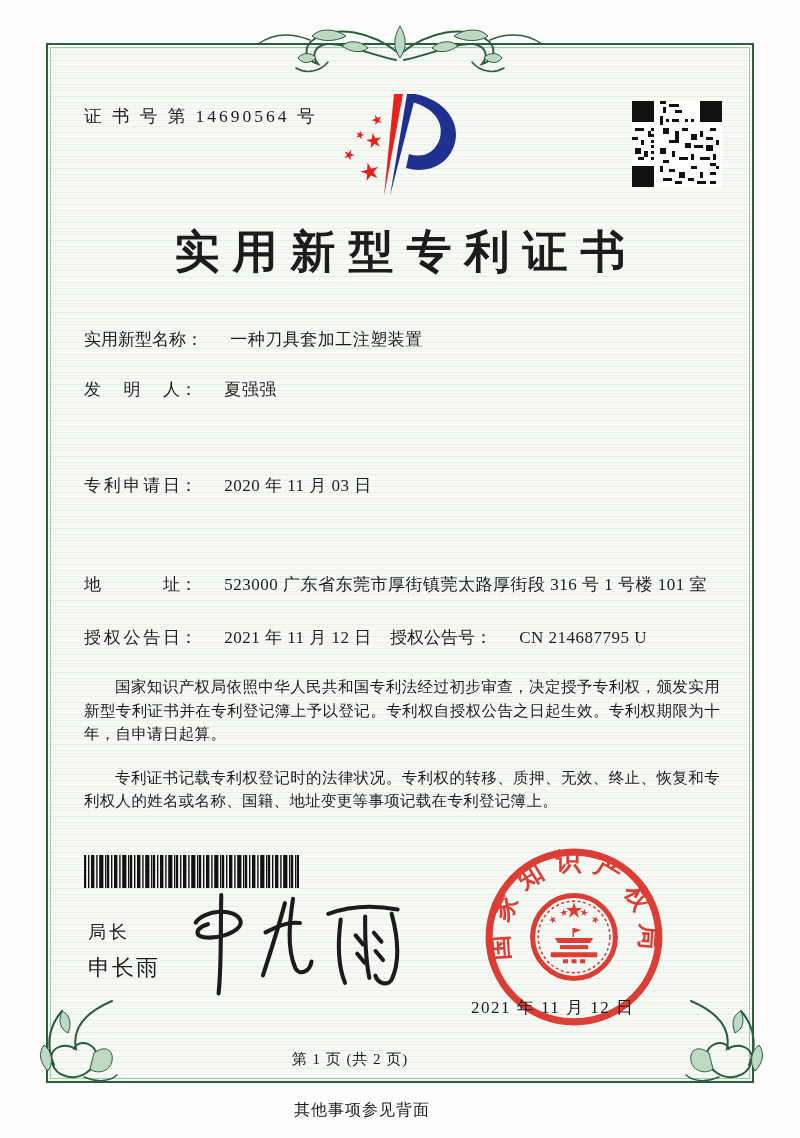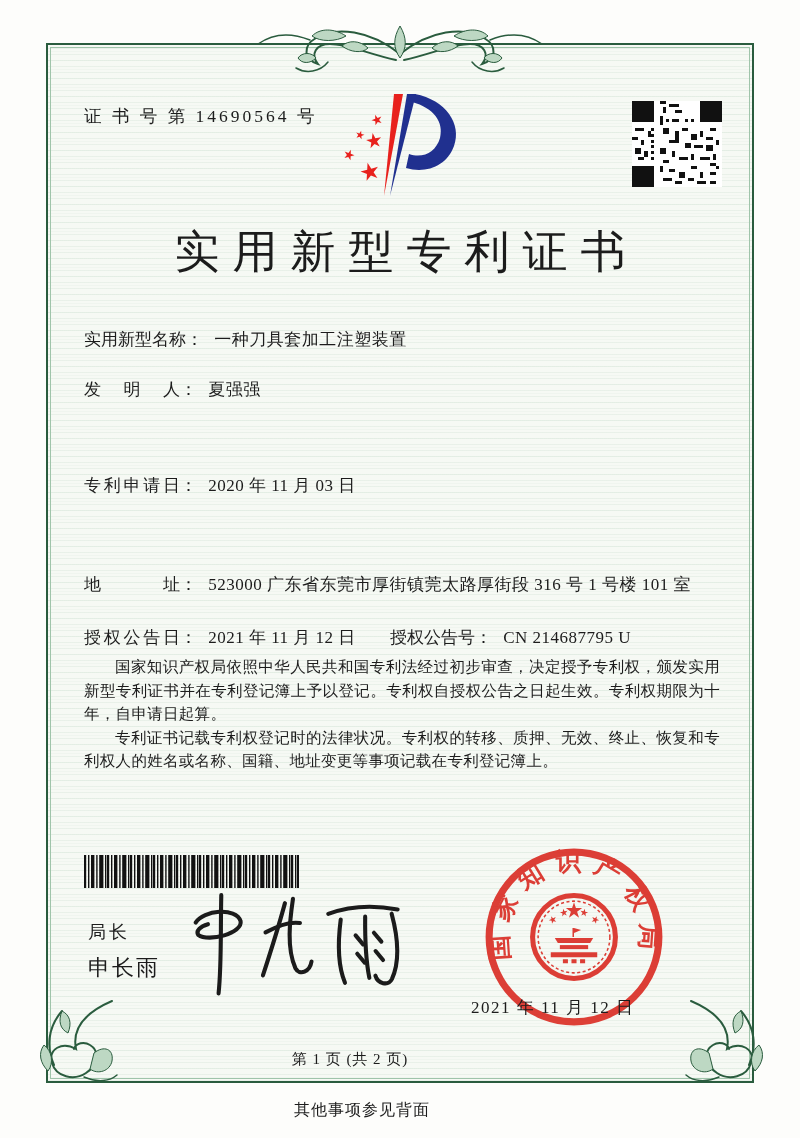--- a/index.html
+++ b/index.html
@@ -30,34 +30,34 @@
   .ornament{position:absolute;pointer-events:none;}
   .flourish-top{left:250px;top:14px;}
   .corner-bl{left:24px;top:991px;}
   .corner-br{left:684px;top:991px;}
 
   .cert-no{position:absolute;left:84px;top:104px;font-size:17.5px;letter-spacing:3px;}
   .logo{position:absolute;left:330px;top:90px;}
   .qr{position:absolute;left:632px;top:101px;}
   .title{
     position:absolute;left:0;right:0;top:222px;text-align:center;
-    font-size:45px;font-weight:400;letter-spacing:13px;text-indent:13px;
+    font-size:45px;font-weight:700;letter-spacing:13px;text-indent:13px;
   }
   .field{position:absolute;left:84px;right:46px;font-size:17px;line-height:26px;}
   .flabel{display:inline-block;width:96px;text-align:justify;text-align-last:justify;vertical-align:top;}
   .flabel.natural{width:auto;text-align:right;text-align-last:auto;}
   .colon{display:inline-block;vertical-align:top;}
-  .fvalue{display:inline-block;margin-left:7px;vertical-align:top;letter-spacing:.5px;}
+  .fvalue{display:inline-block;margin-left:23px;vertical-align:top;letter-spacing:.5px;}
   .fvalue.wrapv{width:516px;}
   .grant2{position:absolute;left:306px;top:0;}
   .body-text{
     position:absolute;left:84px;top:655px;width:636px;
     font-size:15.5px;line-height:23.5px;text-align:justify;letter-spacing:.3px;
   }
-  .body-text p{text-indent:2em;}
+  .body-text p{text-indent:2em;margin-top:20px;}
   .barcode{position:absolute;left:84px;top:855px;}
   .issuer-title{position:absolute;left:88px;top:920px;font-size:18px;letter-spacing:3px;
     font-family:Liberation Serif, serif;font-weight:500;}
   .issuer-name{position:absolute;left:88px;top:953px;font-size:22px;letter-spacing:2px;
     font-family:Liberation Mono, monospace;font-weight:500;}
   .signature{position:absolute;left:180px;top:883px;}
   .seal{position:absolute;left:478px;top:841px;}
   .seal-stroke{stroke:var(--seal-red);}
   .seal-fill{fill:var(--seal-red);}
   .seal-text{fill:var(--seal-red);font-family:"Liberation Serif","DejaVu Serif",serif;font-weight:700;}

